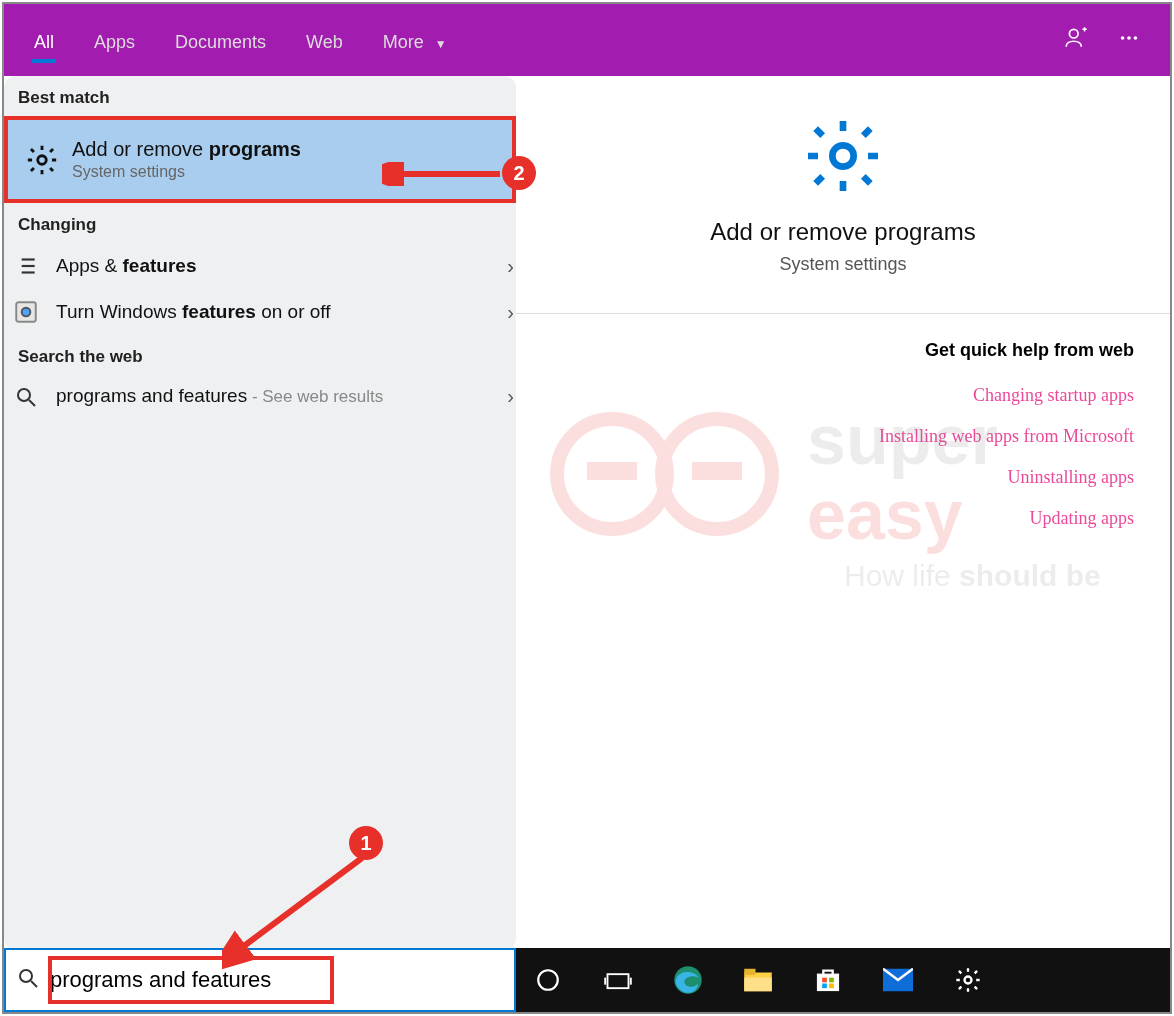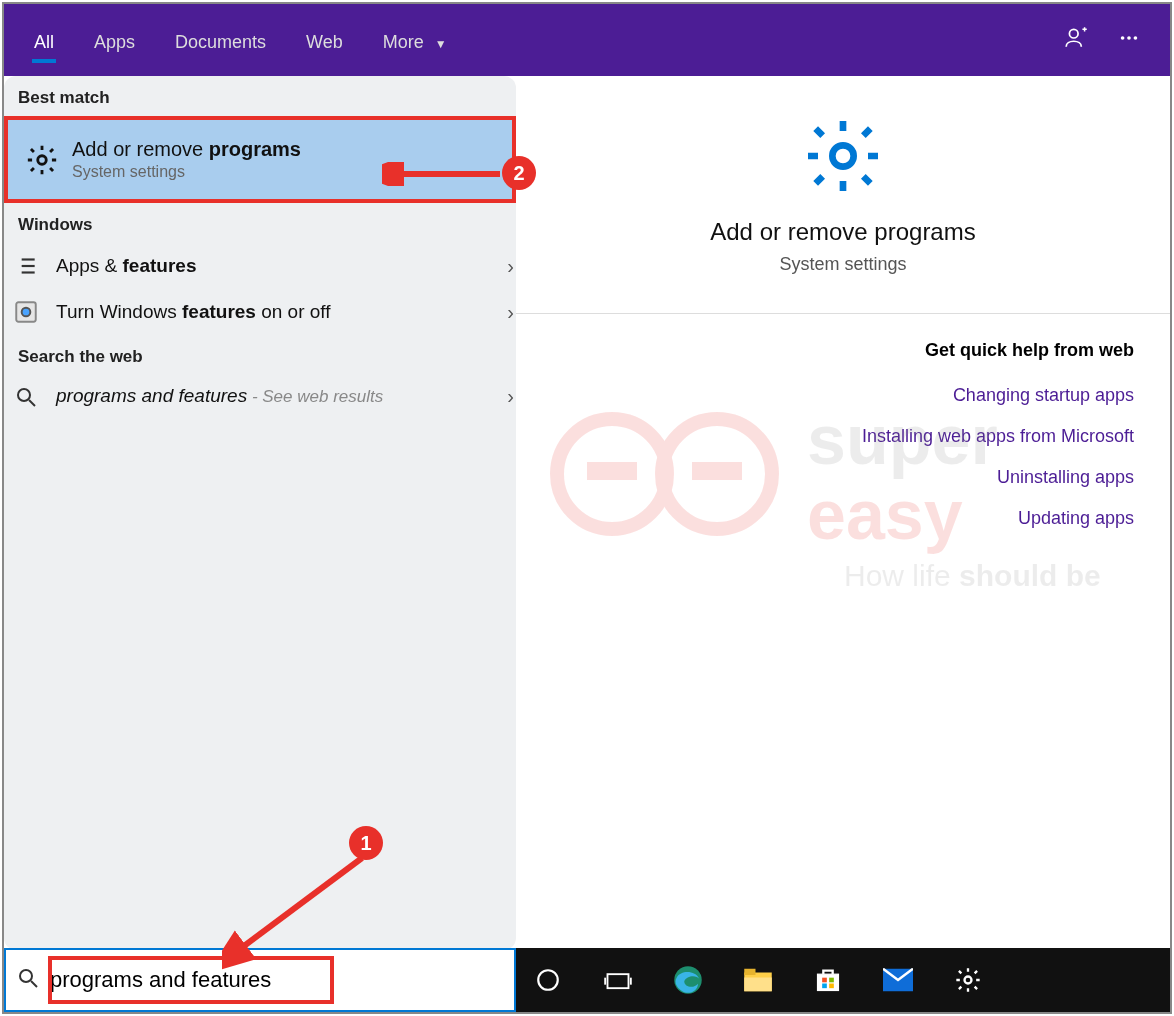--- a/index.html
+++ b/index.html
@@ -1,20 +1,20 @@
 <!DOCTYPE html>
 <html><head>
 <meta charset="utf-8">
 <style>
 * { margin: 0; padding: 0; box-sizing: border-box; font-family: "Segoe UI", Arial, sans-serif; }
 body { width: 1174px; height: 1016px; background: #fff; position: relative; overflow: hidden; }
 
 .frame { border: 2px solid #888; width: 1170px; height: 1012px; margin: 2px; position: relative; background: #fff; }
 
-.topbar { background: #4c1d95; height: 72px; display: flex; align-items: center; padding: 0 10px; color: #fff; justify-content: space-between; }
+.topbar { background: #a21caf; height: 72px; display: flex; align-items: center; padding: 0 10px; color: #fff; justify-content: space-between; }
 .tabs { display: flex; align-items: center; gap: 0; }
 .tab { padding: 20px 20px 16px 20px; font-size: 18px; color: #ddd; cursor: pointer; position: relative; }
 .tab.active { color: #fff; }
 .tab.active::after { content:""; position:absolute; left:18px; right:18px; bottom:6px; height:4px; background:#0078d4; }
 .dropdown-caret { margin-left:6px; font-size:12px; }
 .topbar-right { display:flex; align-items:center; gap:28px; padding-right:20px; }
 .topbar-icon { color:#fff; font-size:20px; }
 
 .content { display:flex; height: 874px; }
 .left { width: 512px; background:#eef0f2; border-right: none; position:relative;border-radius:12px; }
@@ -35,21 +35,21 @@
 .preview-pane { padding: 40px 0 0 0; text-align:center; }
 .preview-title { font-size:24px; color:#111; margin-top:18px; }
 .preview-sub { font-size:18px; color:#555; margin-top:8px; }
 .preview-divider { border:none; border-top:1px solid #ddd; margin: 38px 0 0 0; }
 
 .preview-actions { padding: 20px 46px; text-align:left; }
 .action-row { display:flex; align-items:center; gap:18px; font-size:18px; color:#222; padding: 10px 0; cursor:pointer; }
 
 .help-block { padding: 8px 36px; text-align:right; }
 .help-title { font-weight:600; font-size:18px; margin: 18px 0 14px 0; }
-.help-link { font-size:18px; color:#4c1d95; padding: 10px 0; cursor:pointer; }
+.help-link { font-size:18px; color:#ec4899; padding: 10px 0; cursor:pointer;font-family:Liberation Serif, serif; }
 
 .taskbar { position:absolute; left:0; right:0; bottom:0; height:64px; display:flex; }
 .search-region { width:512px; background:#fff; border:2px solid #0078d4; display:flex; align-items:center; padding: 0 10px; position:relative; }
 .search-region .mag { color:#333; margin-right:10px; }
 .search-input { border:none; outline:none; font-size:22px; flex:1; background:transparent; }
 .search-highlight { position:absolute; left:42px; top:6px; right:180px; bottom:6px; border:4px solid #e8302a; pointer-events:none; }
 
 .sys-tray { flex:1; background:#111; display:flex; align-items:center; padding: 0 14px; gap:34px; }
 .tray-item { width:36px; height:36px; display:flex; align-items:center; justify-content:center; }
 
@@ -114,21 +114,21 @@
             </svg>
         </span>
         <div class="labels">
           <div class="result-title">
             <span>Add or remove </span><span class="bold">programs</span>
           </div>
           <div class="result-sub">System settings</div>
         </div>
       </div>
 
-      <div class="section-label">Windows</div>
+      <div class="section-label">Changing</div>
 
       <div class="result-row">
         <span class="icon-slot">
           <svg width="26" height="26" viewBox="0 0 24 24" fill="none" stroke="#333" stroke-width="2">
               <line x1="4" y1="6" x2="4" y2="6"></line>
               <line x1="8" y1="6" x2="20" y2="6"></line>
               <line x1="4" y1="12" x2="4" y2="12"></line>
               <line x1="8" y1="12" x2="20" y2="12"></line>
               <line x1="4" y1="18" x2="4" y2="18"></line>
               <line x1="8" y1="18" x2="20" y2="18"></line>
@@ -159,21 +159,21 @@
 
       <div class="section-label">Search the web</div>
 
       <div class="result-row" style="align-items:flex-start;">
         <span class="icon-slot">
           <svg width="24" height="24" viewBox="0 0 24 24" fill="none" stroke="#333" stroke-width="2">
               <circle cx="10" cy="10" r="6"></circle>
               <line x1="15" y1="15" x2="21" y2="21"></line>
             </svg>
         </span>
-        <div class="labels" style="max-width:360px;font-style:italic;">
+        <div class="labels" style="max-width:360px;">
           <div class="result-title">
             <span>programs and features</span><span class="grey-small"> - See web results</span>
           </div>
         </div>
         <span class="chev">›</span>
       </div>
     </div>
 
     <div class="right">
       <div class="preview-pane">

